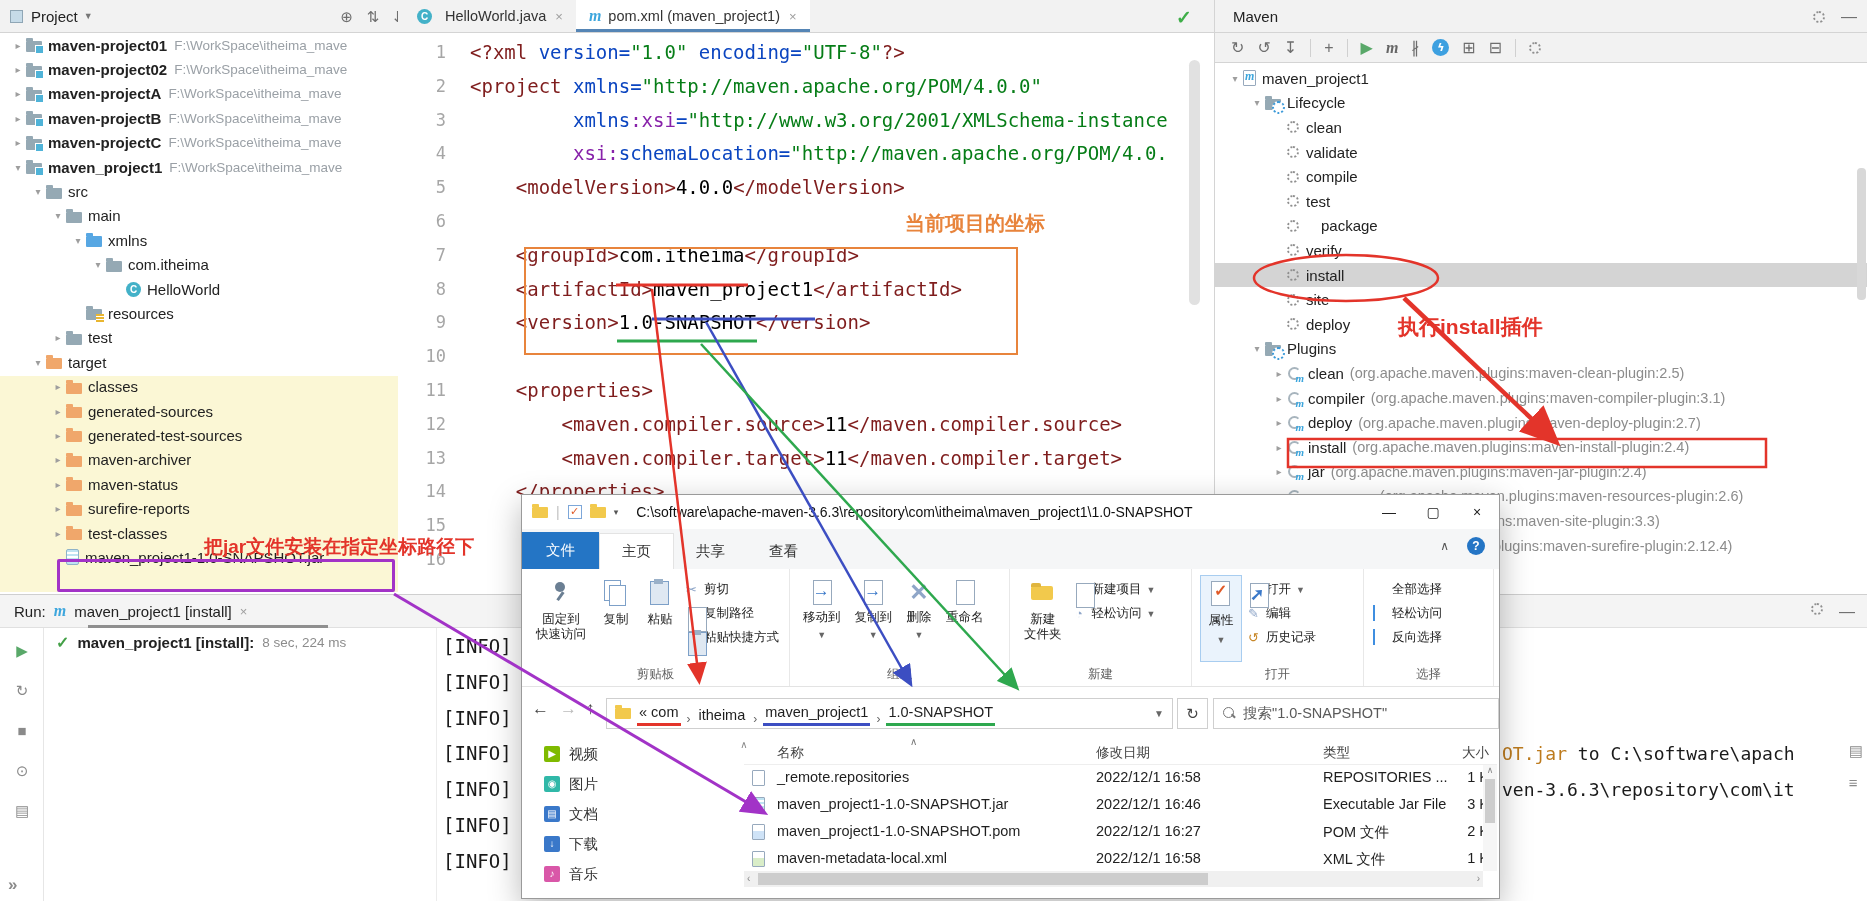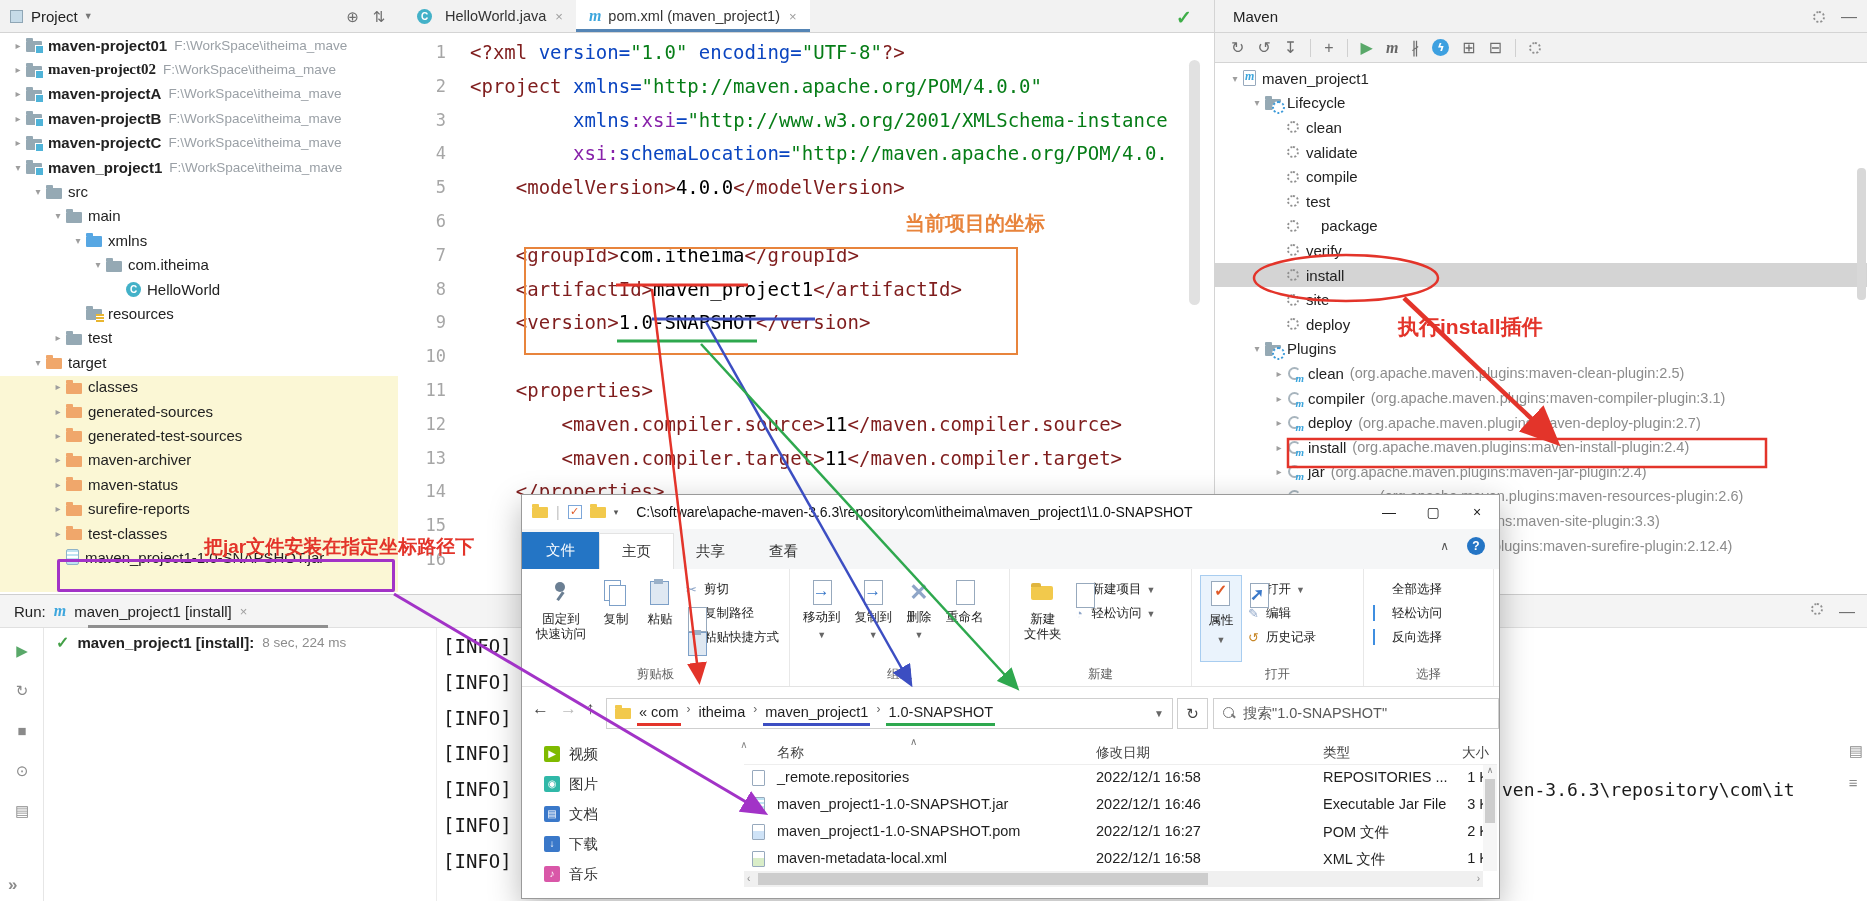--- a/index.html
+++ b/index.html
@@ -20,21 +20,21 @@
     background:repeating-linear-gradient(#bfe3f2 0 2px,#fff 2px 4px)}
   .cls-ic{display:inline-block;width:15px;height:15px;flex:none;margin-right:6px;border-radius:50%;background:#43b1c8;
     color:#fff;font:bold 10px/15px "Liberation Sans",sans-serif;text-align:center}
   .m-letter{font:italic bold 16px "Liberation Serif",serif;color:#3da6dd;flex:none}
   .page-ic{position:relative;display:inline-block;width:13px;height:16px;background:#fff;border:1px solid #97a9bd;border-radius:1px;flex:none;margin-right:6px}
   .plug-ic{position:relative;display:inline-block;width:15px;height:15px;flex:none;margin-right:6px}
   .plug-ic::before{content:"";position:absolute;inset:1px;border:2px solid #a7b4bd;border-radius:50%;border-right-color:transparent}
   .plug-ic i{position:absolute;right:-2px;bottom:-3px;font:italic bold 11px "Liberation Serif",serif;color:#3da6dd}
 
   
-  #project-panel{position:absolute;left:0;top:0;width:476px;height:594px;background:#fff;border-right:1px solid #4c1d95}
+  #project-panel{position:absolute;left:0;top:0;width:476px;height:594px;background:#fff;border-right:7px solid #4c1d95}
   #project-header{position:absolute;left:0;top:0;width:100%;height:33px;background:#f2f2f2;border-bottom:1px solid #d4d4d4;
     display:flex;align-items:center;padding-left:10px;font-size:15px;color:#222}
   .tw-ic{width:13px;height:13px;background:#c6dbe8;border:1px solid #8fa6b5;margin-right:8px}
   #ph-icons{position:absolute;right:8px;top:0;height:33px;display:flex;align-items:center;gap:14px;color:#6e6e6e;font-size:15px}
   #yellow-band{position:absolute;left:0;top:376px;width:100%;height:216px;background:#fbf7d5}
   #ptree{position:absolute;left:0;top:33px;width:100%}
   .prow{display:flex;align-items:center;height:24.4px;font-size:15px;color:#222;white-space:nowrap}
   .prow .lbl{margin-right:7px}
   .prow .pth{color:#9aa0a6;font-size:13.5px}
   #tree-note{position:absolute;left:204px;top:534px;font:bold 19px "Liberation Sans",sans-serif;color:#e3342a;white-space:nowrap;z-index:6}
@@ -199,21 +199,21 @@
     <div id="ptree">
         <div class="prow" style="padding-left: 10px;">
           <span class="chev">▸</span>
           <span class="fld f-mod"></span>
           <span class="lbl" style="font-weight: bold;">maven-project01</span>
           <span class="pth">F:\WorkSpace\itheima_mave</span>
         </div>
         <div class="prow" style="padding-left: 10px;">
           <span class="chev">▸</span>
           <span class="fld f-mod"></span>
-          <span class="lbl" style="font-weight: bold; font-family: Liberation Serif, serif;">maven-project02</span>
+          <span class="lbl" style="font-weight: bold;">maven-project02</span>
           <span class="pth">F:\WorkSpace\itheima_mave</span>
         </div>
         <div class="prow" style="padding-left: 10px;">
           <span class="chev">▸</span>
           <span class="fld f-mod"></span>
           <span class="lbl" style="font-weight: bold;">maven-projectA</span>
           <span class="pth">F:\WorkSpace\itheima_mave</span>
         </div>
         <div class="prow" style="padding-left: 10px;">
           <span class="chev">▸</span>
@@ -536,20 +536,21 @@
     </div>
     <div id="console">
         <div>[INFO]</div>
         <div>[INFO]</div>
         <div>[INFO]</div>
         <div>[INFO]</div>
         <div>[INFO]</div>
         <div>[INFO]</div>
         <div>[INFO]</div>
       </div>
+    <div class="tail" style="left:1502px;top:141px"><span class="hl">OT.jar</span><span> to C:\software\apach</span></div>
     <div class="tail" style="left:1502px;top:177px"><span>ven-3.6.3\repository\com\it</span></div>
     <div id="run-chevron">»</div>
     <div id="console-div"></div>
   </div>
   <div id="stripe-icons">
     <span>▤</span>
     <span>≡</span>
   </div>
 
   <div id="explorer">
@@ -687,21 +688,21 @@
           </div>
           <div class="glabel">选择</div>
         </div>
       </div>
     <div id="ex-nav">
       <span class="nbtn" style="left:10px">←</span>
       <span class="nbtn" style="left:38px;color:#bbb">→</span>
       <span class="nbtn" style="left:64px">↑</span>
       <div id="crumb-box">
         <span class="fld f-yel" style="margin:0"></span>
-        <span id="crumbs" style="display:flex;align-items:flex-start;gap:6px">
+        <span id="crumbs" style="display:flex;align-items:flex-end;gap:6px">
             <span class="crumb c-red">« com</span>
             <span class="csep">›</span>
             <span class="crumb">itheima</span>
             <span class="csep">›</span>
             <span class="crumb c-blue">maven_project1</span>
             <span class="csep">›</span>
             <span class="crumb c-green">1.0-SNAPSHOT</span>
           </span>
         <span id="crumb-dd">▼</span>
       </div>

